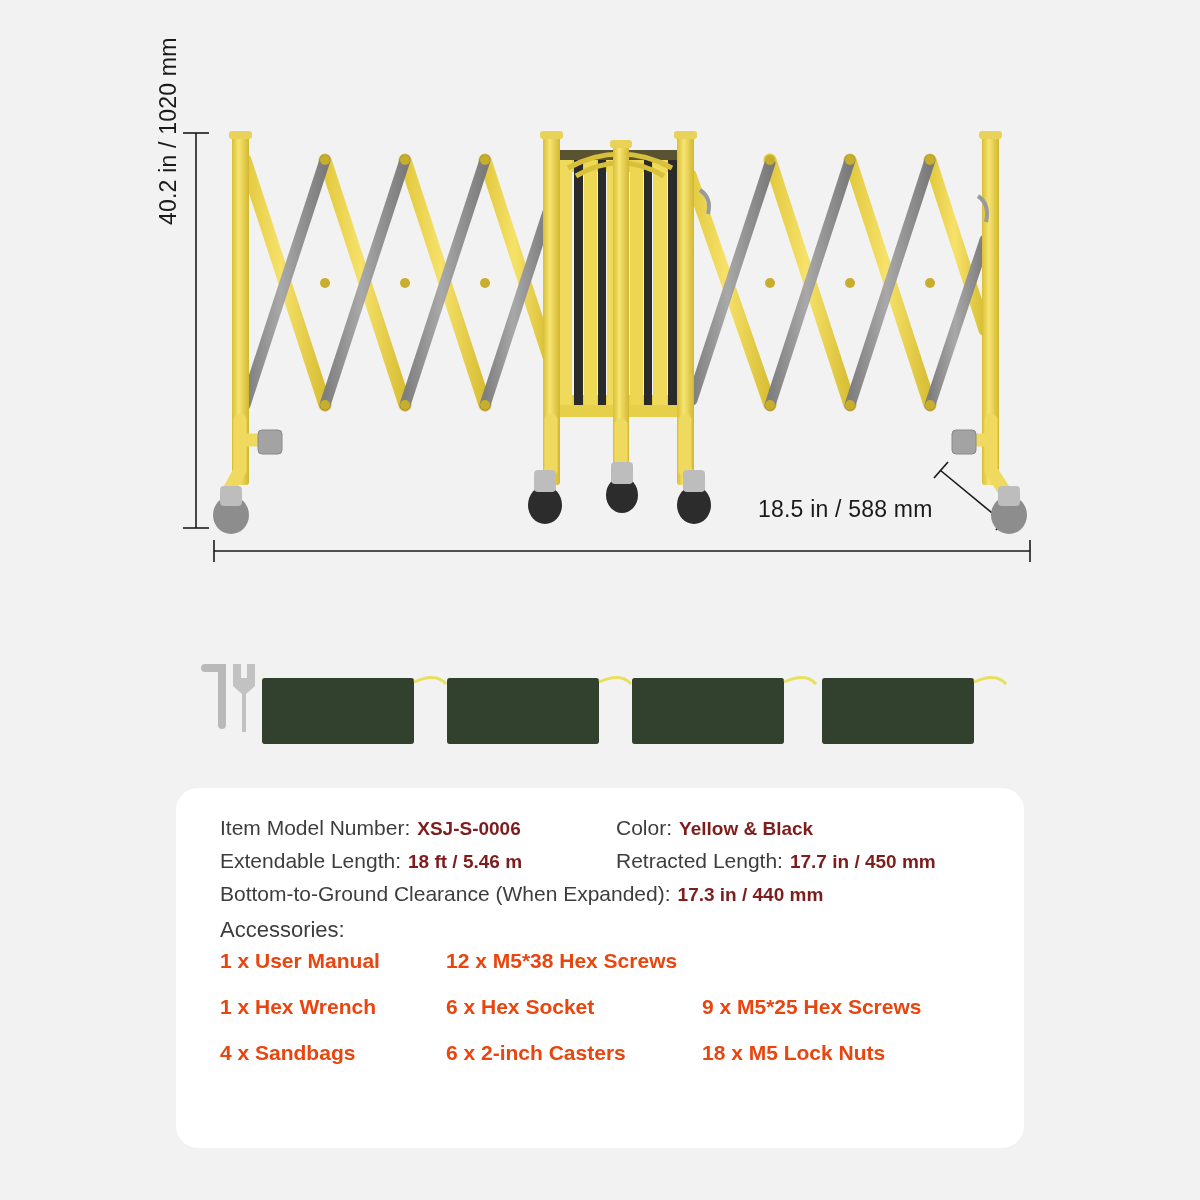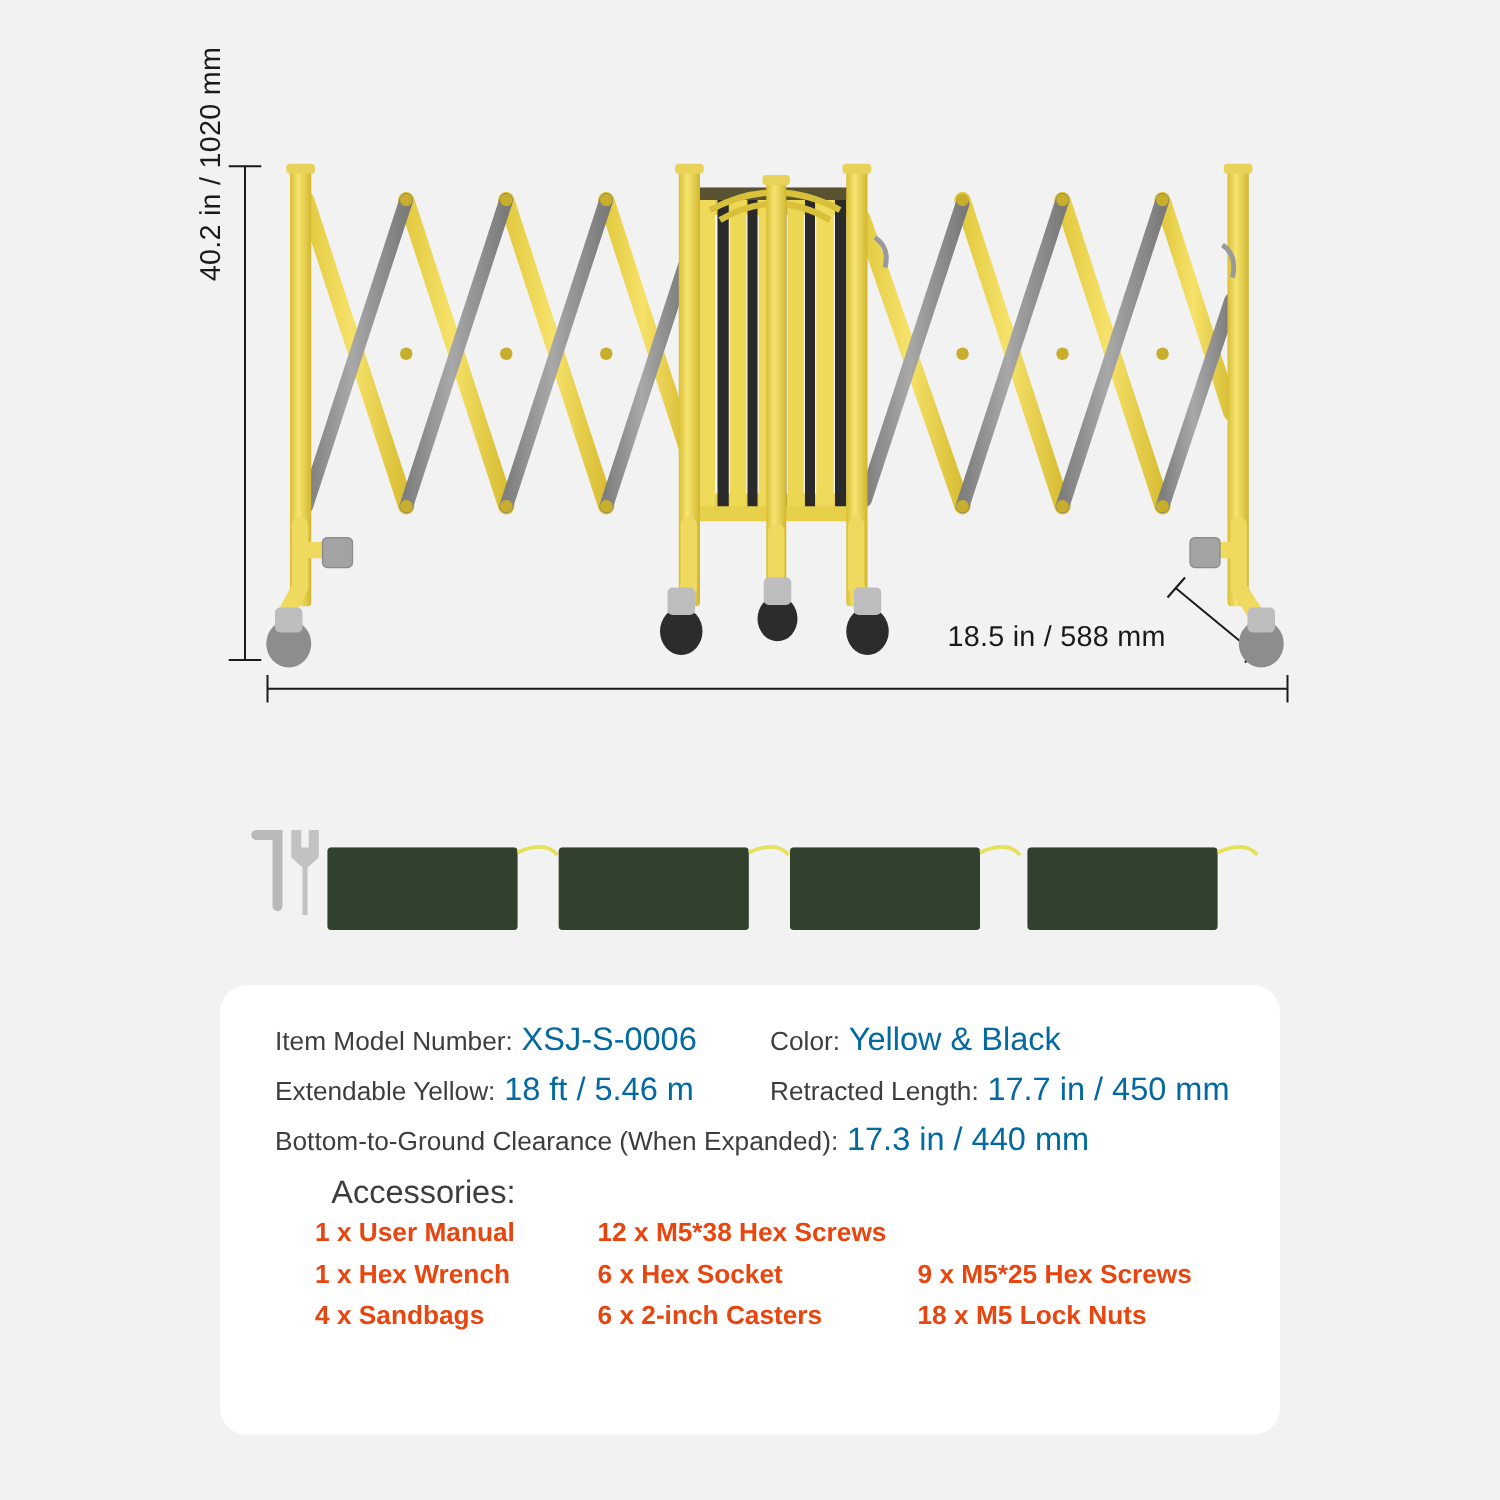--- a/index.html
+++ b/index.html
@@ -84,37 +84,35 @@
     display: flex;
     align-items: baseline;
     white-space: nowrap;
   }
   .spec-cell.col1 { width: 396px; }
   .lbl {
     color: #3d3d3d;
     font-size: 21px;
   }
   .val {
-    color: #0369a1;
-    font-size: 26px;
-    font-weight: normal;
+    color: #7f1d1d;
+    font-size: 19px;
+    font-weight: bold;
     margin-left: 7px;
   }
   .acc-label {
     color: #3d3d3d;
-    font-size: 26px;
+    font-size: 22px;
     margin-top: 11px;
     margin-bottom: 6px;
-    margin-left: 45px;
   }
   .acc-grid {
     display: grid;
     grid-template-columns: 226px 256px auto;
-    row-gap: 9px;
-    margin-left: 32px;
+    row-gap: 22px;
   }
   .acc-item {
     color: #e8450f;
     font-size: 21px;
     font-weight: bold;
     white-space: nowrap;
   }
 </style>
 </head>
 <body>
@@ -330,21 +328,21 @@
         </div>
         <div class="spec-cell">
           <span class="lbl">Color:</span>
           <span class="val">Yellow &amp; Black</span>
         </div>
       </div>
 
 
       <div class="spec-row">
         <div class="spec-cell col1">
-          <span class="lbl">Extendable Yellow:</span>
+          <span class="lbl">Extendable Length:</span>
           <span class="val">18 ft / 5.46 m</span>
         </div>
         <div class="spec-cell">
           <span class="lbl">Retracted Length:</span>
           <span class="val">17.7 in / 450 mm</span>
         </div>
       </div>
 
       <div class="spec-row">
         <div class="spec-cell">

